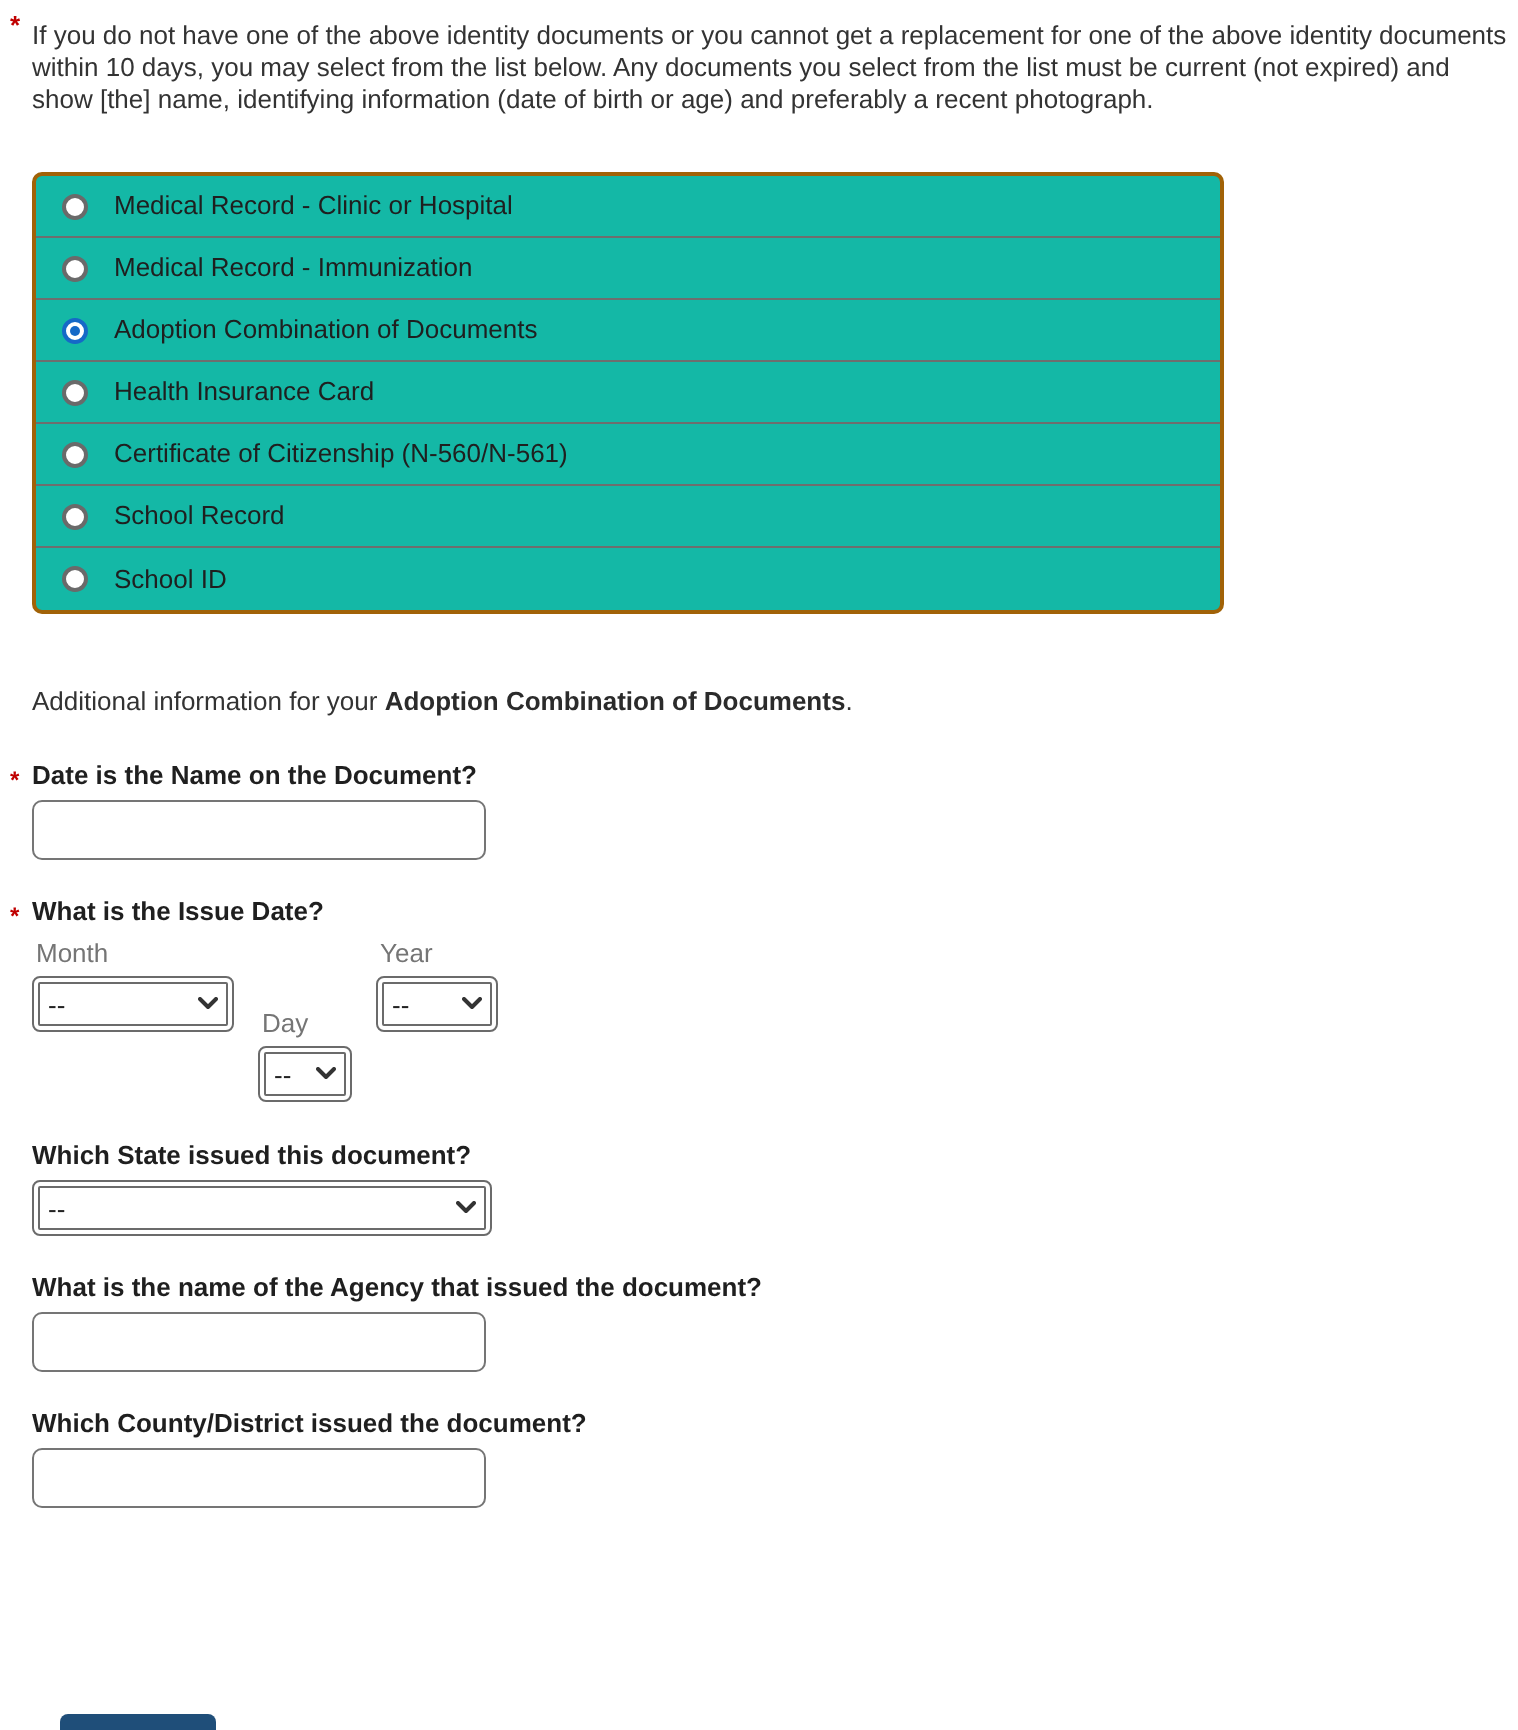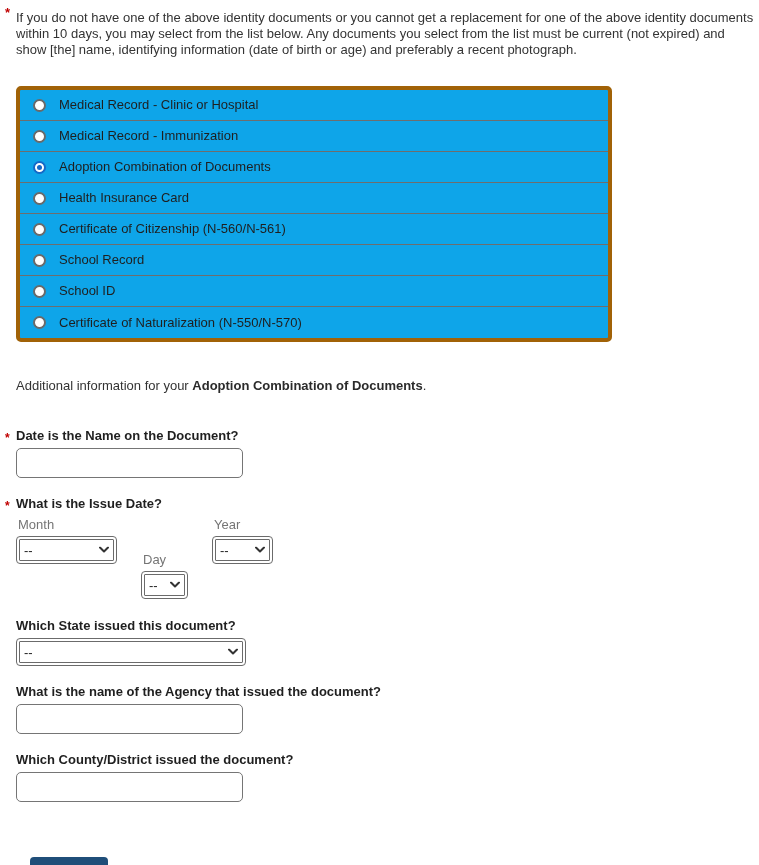--- a/index.html
+++ b/index.html
@@ -8,36 +8,36 @@
   .page { position: relative; width: 759px; height: 865px; background: #fff; }
   .content { padding: 5px 8px 0 16px; }
 
   .hdr-row { position: relative; margin-bottom: 5px; }
   .hdr-title { font-weight: bold; font-size: 13px; line-height: 16px; color: #1a1a1a; }
   .req-star { position: absolute; left: -11px; top: 0px; color: #c00000; font-weight: bold; font-size: 13px; }
   .req-star.small { font-size: 12px; top: 2px; }
 
   .intro { line-height: 16px; color: #333; width: 741px; margin-bottom: 28px; }
 
-  .opt-list { width: 596px; border: 4px solid #a16207; border-radius: 5px; margin-bottom: 36px; background: #0ea5e9; overflow: hidden; }
+  .opt-list { width: 596px; border: 2px solid #a16207; border-radius: 5px; margin-bottom: 36px; background: #14b8a6; overflow: hidden; }
   .opt-row { height: 31px; display: flex; align-items: center; padding-left: 13px; gap: 13px; border-bottom: 1px solid #6e6e6e; cursor: default; }
   .opt-row:last-child { border-bottom: none; }
   .radio { width: 13px; height: 13px; border: 2px solid #6a6a6a; border-radius: 50%; flex: 0 0 auto; position: relative; background: #fff; }
   .opt-row.checked .radio { border-color: #1569c7; }
   .opt-row.checked .radio::after { content: ""; position: absolute; left: 2px; top: 2px; width: 5px; height: 5px; border-radius: 50%; background: #1569c7; }
   .opt-label { color: #1f1f1f; line-height: 16px; }
 
-  .addl { line-height: 16px; color: #333; margin-bottom: 34px; }
+  .addl { line-height: 16px; color: #333; margin-bottom: 21px; }
   .addl b { color: #2b2b2b; }
 
   .q-block { margin-bottom: 18px; }
   .q-label { position: relative; font-weight: bold; color: #1f1f1f; line-height: 16px; margin-bottom: 4px; }
   .text-input { width: 227px; height: 30px; border: 1px solid #757575; border-radius: 5px; padding: 0 6px; font-family: inherit; font-size: 13px; color: #222; background: #fff; outline: none; }
 
-  .date-row { display: flex; gap: 24px; margin-top: 5px; }
+  .date-row { display: flex; gap: 12px; margin-top: 5px; }
   .date-field .sub-label { color: #757575; line-height: 16px; margin-bottom: 3px; padding-left: 2px; }
   .sel-wrap { border: 1px solid #6b6b6b; border-radius: 4px; padding: 2px; background: #fff; position: relative; }
   .sel-wrap select { -webkit-appearance: none; appearance: none; width: 100%; height: 22px; border: 1px solid #6b6b6b; border-radius: 1px; background: #fff; font-family: inherit; font-size: 13px; color: #222; padding: 0 18px 0 4px; outline: none; }
   .sel-chevron { position: absolute; right: 7px; top: 50%; transform: translateY(-50%); pointer-events: none; line-height: 0; }
   .w-month { width: 101px; }
   .w-day { width: 47px; margin-top: 35px; }
   .w-year { width: 61px; }
   .w-state { width: 230px; }
 
   .next-bar { position: absolute; left: 30px; bottom: 0; width: 78px; height: 8px; background: #1f4e79; border-radius: 4px 4px 0 0; }
@@ -75,24 +75,20 @@
         <span class="radio"></span>
         <span class="opt-label">Certificate of Citizenship (N-560/N-561)</span>
       </div>
       <div class="opt-row">
         <span class="radio"></span>
         <span class="opt-label">School Record</span>
       </div>
       <div class="opt-row">
         <span class="radio"></span>
         <span class="opt-label">School ID</span>
-      </div>
-      <div class="opt-row">
-        <span class="radio"></span>
-        <span class="opt-label">Certificate of Naturalization (N-550/N-570)</span>
       </div>
     </div>
 
     <p class="addl"><span>Additional information for your </span><b>Adoption Combination of Documents</b><span>.</span></p>
 
     <div class="q-block">
       <div class="q-label">
         <span class="req-star small">*</span>
         <span>Date is the Name on the Document?</span>
       </div>

